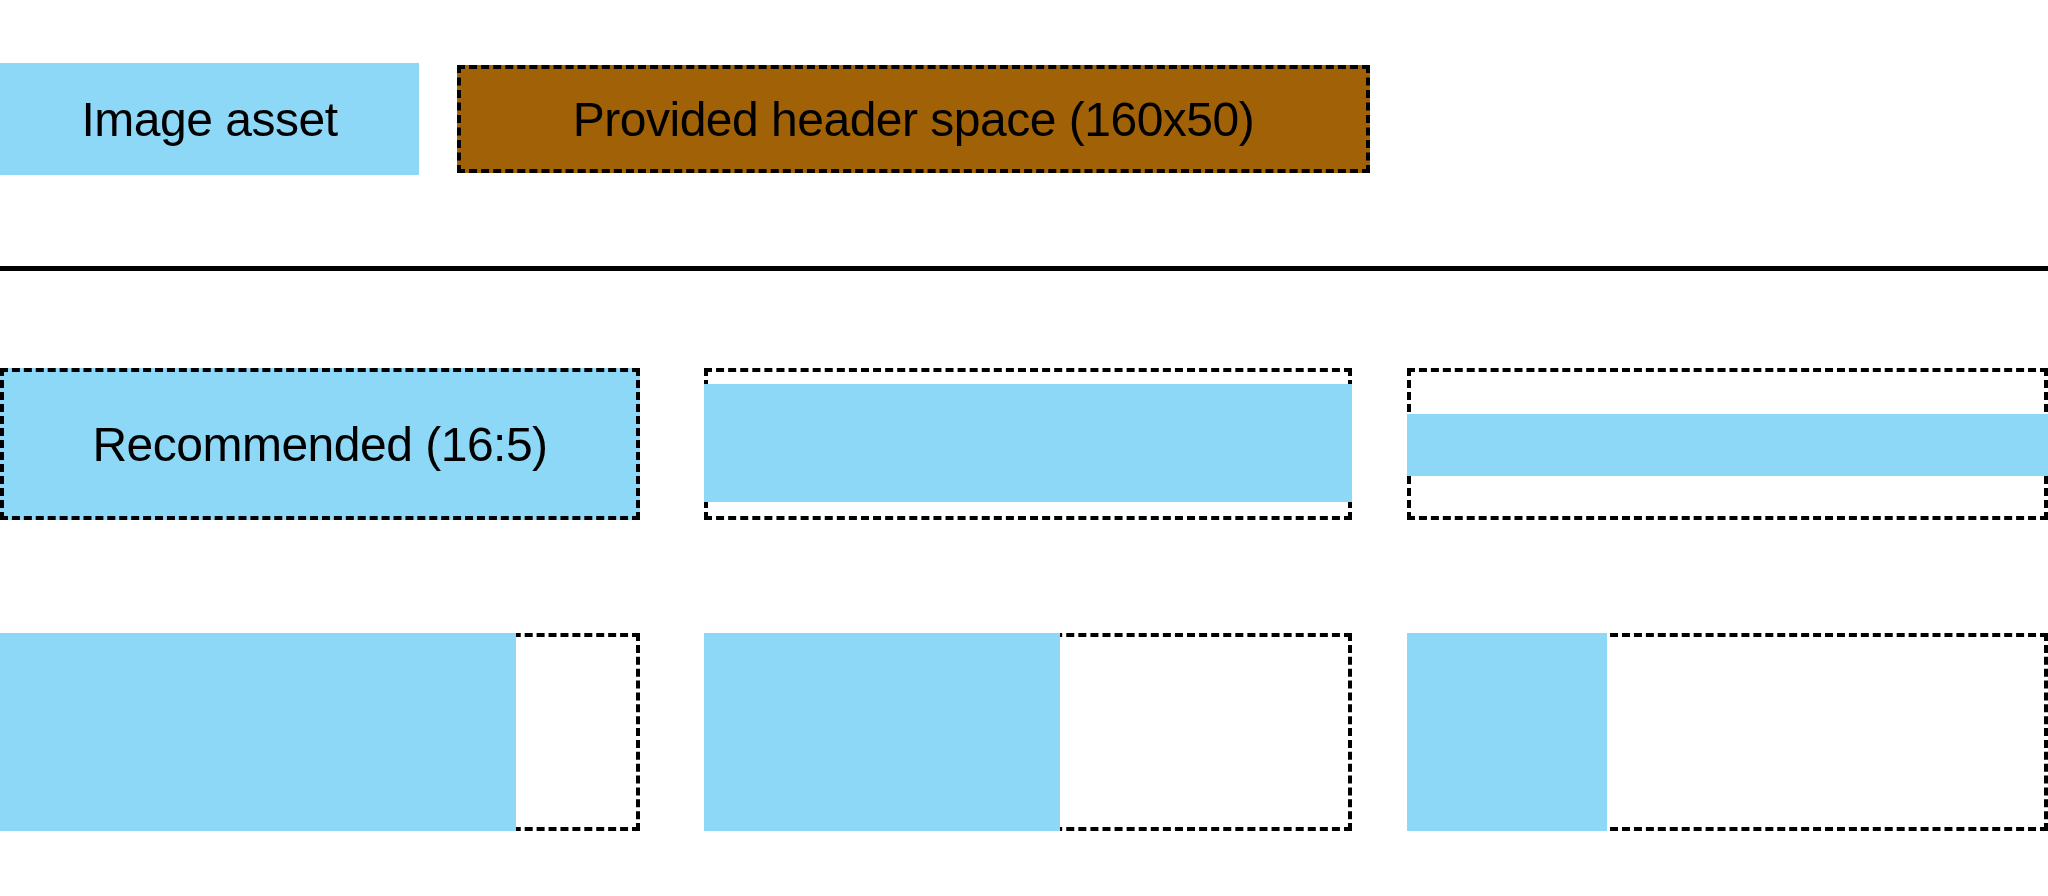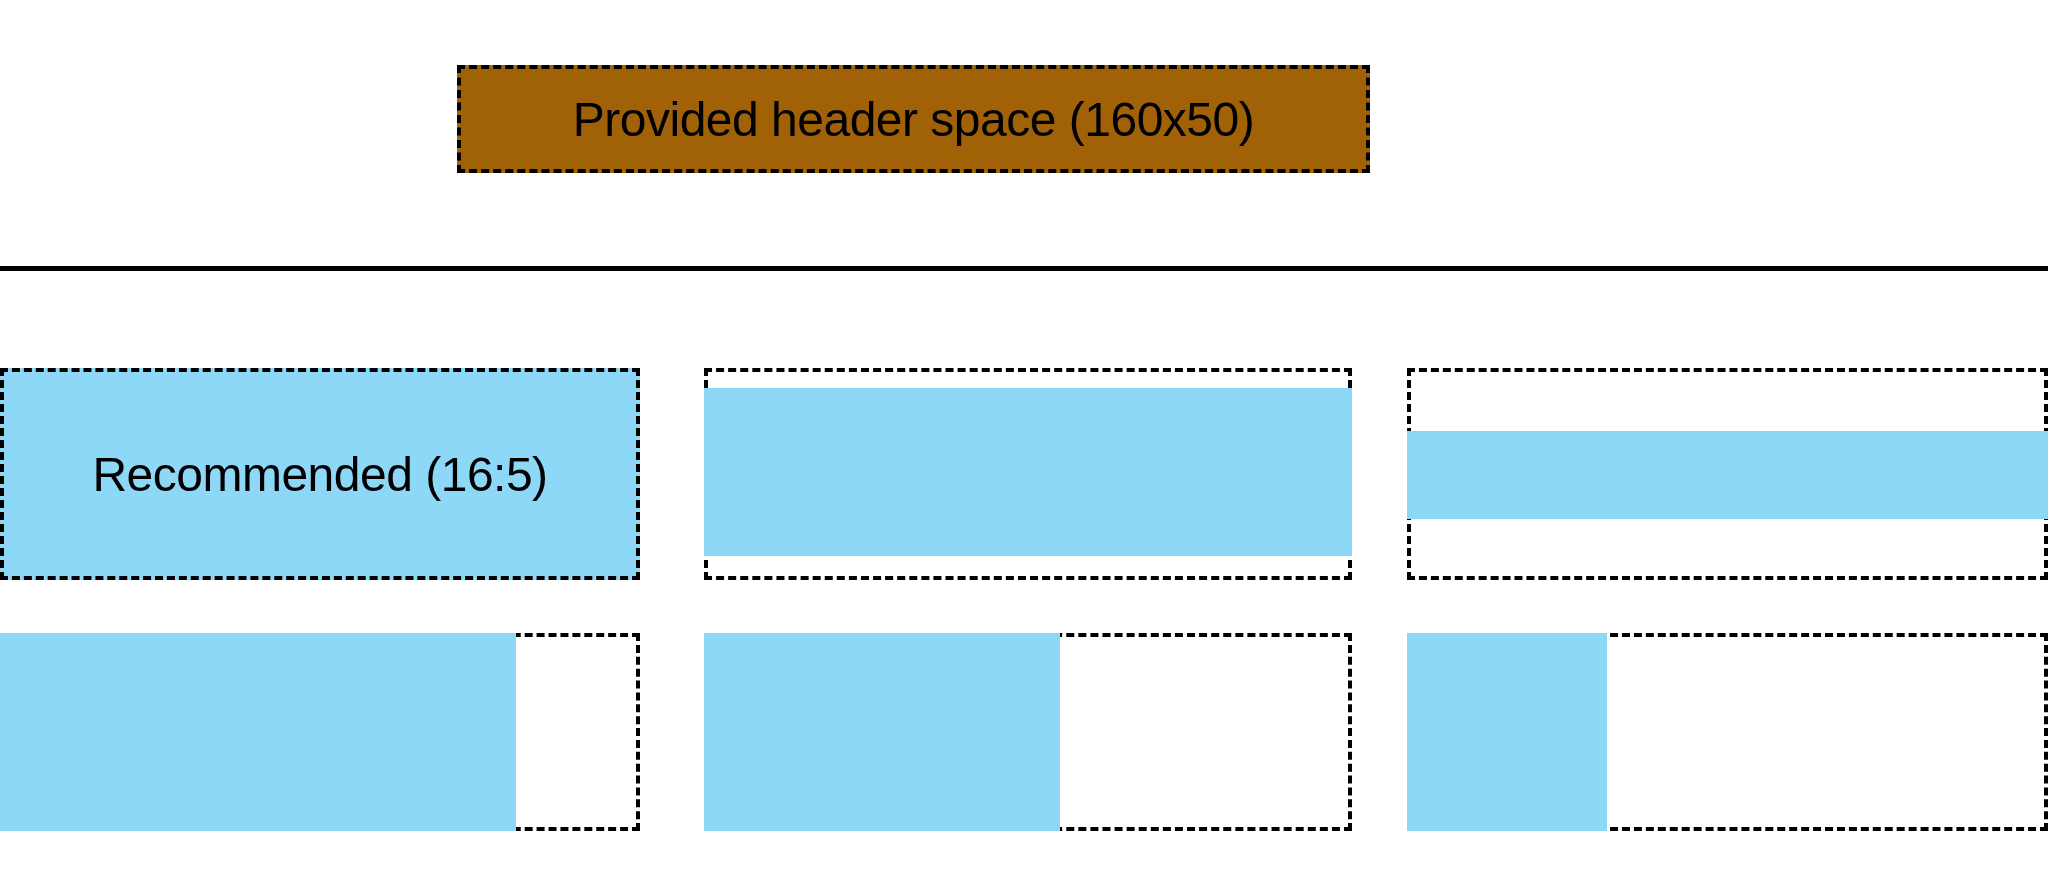--- a/index.html
+++ b/index.html
@@ -59,21 +59,21 @@
   
   .example {
     position: absolute;
     box-sizing: border-box;
     border: 4px dashed var(--line, #000000);
     background: #ffffff;
   }
   .example.filled {
     background: var(--asset-blue);
   }
-  .row1 { top: 368px; height: 212px; justify-content: center; }
+  .row1 { top: 368px; height: 152px; justify-content: center; }
   .row2 { top: 633px; height: 198px; }
   .col1 { left: 0;      width: 640px; }
   .col2 { left: 704px;  width: 648px; }
   .col3 { left: 1407px; width: 641px; }
   .fill {
     position: absolute;
     background: var(--asset-blue);
   }
   
   .flush-lr .fill {
@@ -89,20 +89,23 @@
   .example .label {
     position: relative;
     z-index: 1;
   }
 </style>
 </head>
 <body>
 
 <div class="stage" style="--asset-blue: #8DD7F7; --line: #000000; --text: #000000; --bg: #FFFFFF;">
 
+  <div class="legend-swatch centered">
+    <span class="label">Image asset</span>
+  </div>
 
   <div class="legend-box centered">
     <span class="label">Provided header space (160x50)</span>
   </div>
 
   <div class="divider"></div>
 
   <div class="example row1 col1 filled centered">
     <div class="fill" style="left: 0%; top: 0%; width: 100%; height: 100%;"></div>
     <span class="label">Recommended (16:5)</span>

